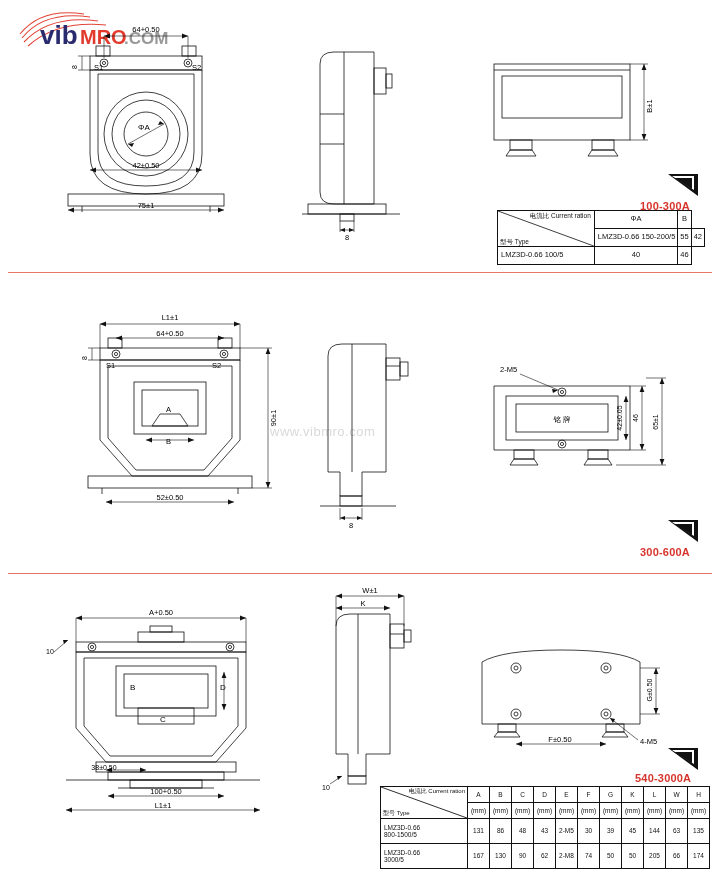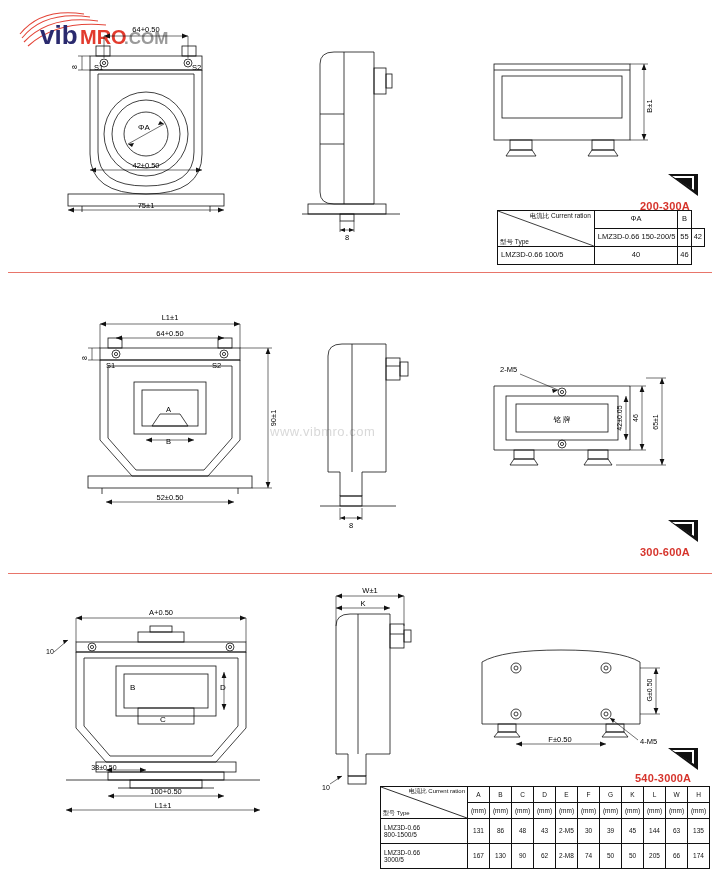--- a/index.html
+++ b/index.html
@@ -203,21 +203,21 @@
     </svg>
   </div>
 
   <div class="tri-wrap" style="left:668px;top:174px;">
     <svg width="34" height="24">
         <path d="M0 0 L30 0 L30 22 Z" fill="#111"></path>
         <path d="M4 2 L26 2 L26 16 Z" fill="#fff"></path>
         <path d="M6 4 L24 4 L24 15 Z" fill="#111"></path>
       </svg>
   </div>
-  <div class="badge" style="left:640px;top:200px;">200-300A</div>
+  <div class="badge" style="left:640px;top:200px;">100-300A</div>
 
   <table class="spec tbl1">
     <tbody>
         <tr>
       <td rowspan="2" class="slash-cell" style="width:112px;height:30px;padding:0;">
         <svg class="diag" viewBox="0 0 112 30" preserveAspectRatio="none">
               <line x1="0" y1="0" x2="112" y2="30" stroke="#111" stroke-width="0.8"></line>
             </svg>
         <span class="l1" style="right:3px;left:auto;">电流比 Current ration</span>
         <span class="l2">型号 Type</span>

